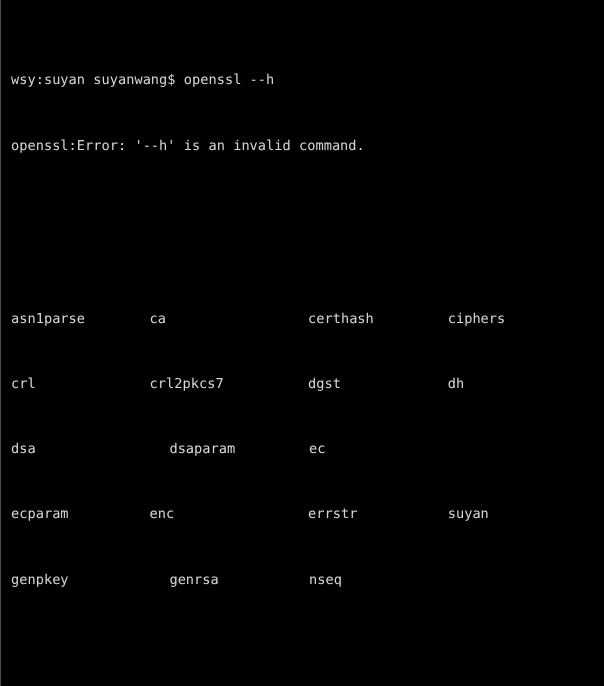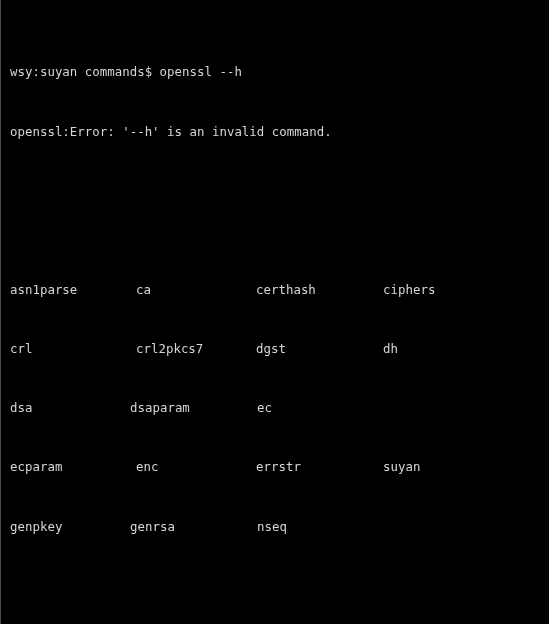--- a/index.html
+++ b/index.html
@@ -44,31 +44,31 @@
     height: 19.75px;
     display: flex;
     align-items: center;
   }
   .cell {
     white-space: pre;
     flex: 0 0 auto;
   }
   .c0 { width: 126px; }
   .c1 { width: 120px; }
-  .c2 { width: 127px; }
+  .c2 { width: 127px; margin-left: 24px; }
   .c3 { width: 160px; }
   .blank { height: 19.75px; display: block; }
 </style>
 </head>
 <body>
 
 <div id="terminal">
   <div id="screen">
 
-    <span class="line">wsy:suyan commands$ openssl --h</span>
+    <span class="line">wsy:suyan suyanwang$ openssl --h</span>
     <span class="line">openssl:Error: '--h' is an invalid command.</span>
     <span class="blank"></span>
 
     
     <div class="row">
       <span class="cell c0">asn1parse</span>
       <span class="cell c1">ca</span>
       <span class="cell c2">certhash</span>
       <span class="cell c3">ciphers</span>
     </div>

